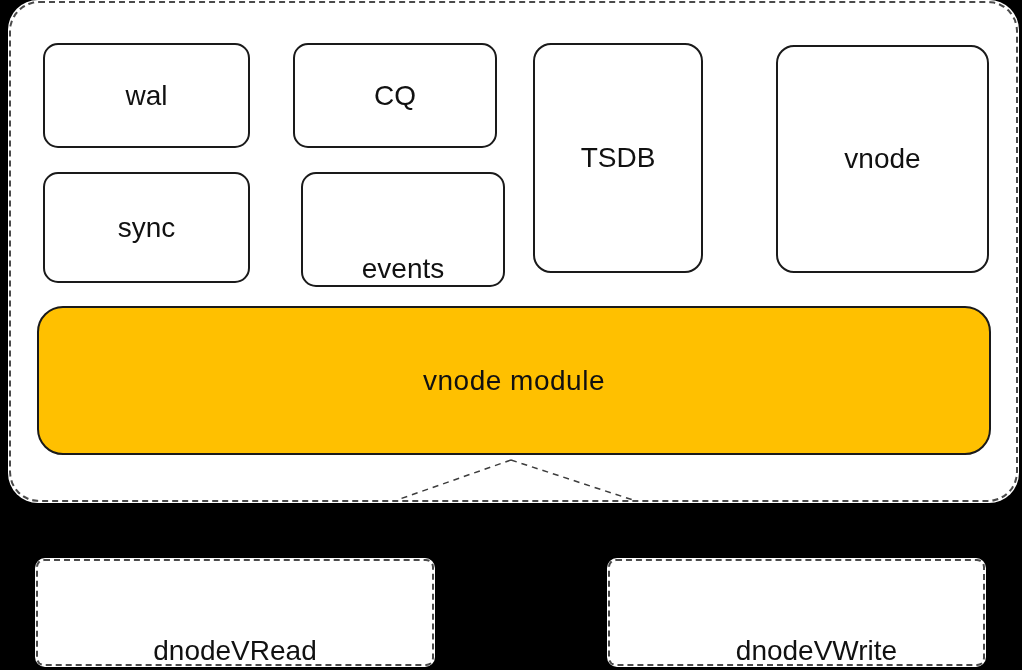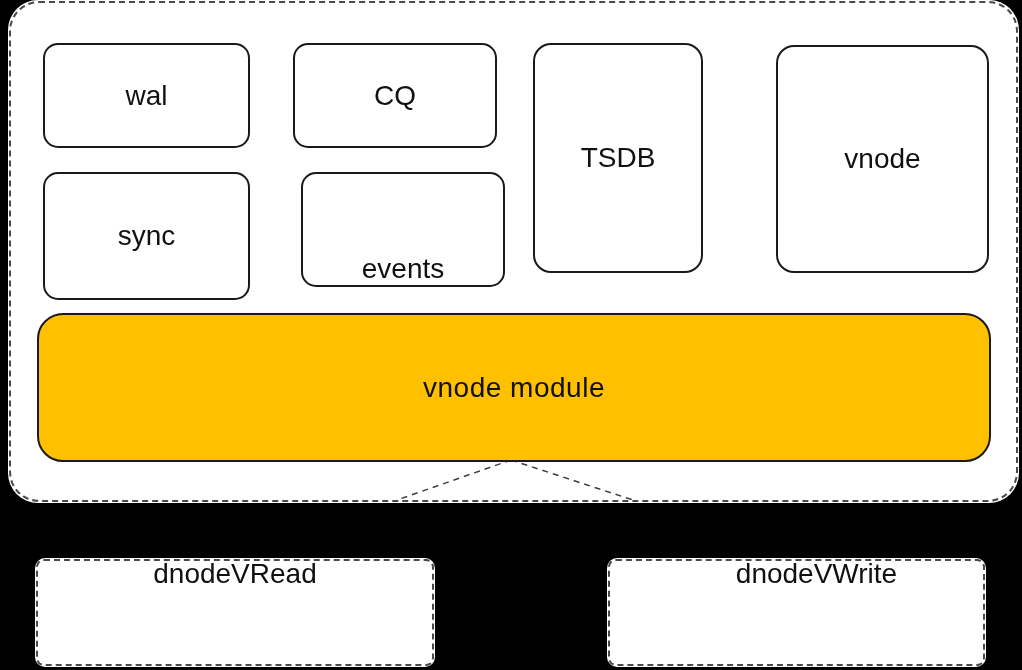--- a/index.html
+++ b/index.html
@@ -48,49 +48,49 @@
     background: var(--box-fill);
     border: 2px solid var(--box-border);
     border-radius: 15px;
     display: flex;
     align-items: center;
     justify-content: center;
     font-size: 28px;
   }
   .box-wal    { left: 35px;  top: 43px;  width: 207px; height: 105px; }
   .box-cq     { left: 285px; top: 43px;  width: 204px; height: 105px; }
-  .box-sync   { left: 35px;  top: 172px; width: 207px; height: 128px; }
+  .box-sync   { left: 35px;  top: 172px; width: 207px; height: 111px; }
   .box-events { left: 293px; top: 172px; width: 204px; height: 115px; align-items: flex-end; }
   .box-tsdb   { left: 525px; top: 43px;  width: 170px; height: 230px; border-radius: 18px; }
   .box-query  { left: 768px; top: 45px;  width: 213px; height: 228px; border-radius: 18px; }
   
   .vnode-box {
     position: absolute;
-    left: 29px; top: 313px;
+    left: 29px; top: 306px;
     width: 954px; height: 149px;
     background: var(--vnode-fill);
     border: 2px solid var(--box-border);
     border-radius: 26px;
     display: flex;
     align-items: center;
     justify-content: center;
     font-size: 28px;
     letter-spacing: 0.5px;
   }
   .connector-svg {
     position: absolute;
     left: 0; top: 0;
     width: 1011px; height: 503px;
     pointer-events: none;
   }
   
   .dnode-box {
     border-radius: 10px;
     display: flex;
-    align-items: flex-start;
+    align-items: flex-end;
     justify-content: center;
     font-size: 28px;
   }
   .dnode-box::after { border-width: 2.5px; border-radius: 8px; }
   .dnode-vread  { left: 35px;  top: 558px; width: 400px; height: 109px; }
   .dnode-vwrite { left: 607px; top: 558px; width: 379px; height: 109px; padding-left: 40px; }
   .label { pointer-events: none; }
 </style>
 </head>
 <body>

